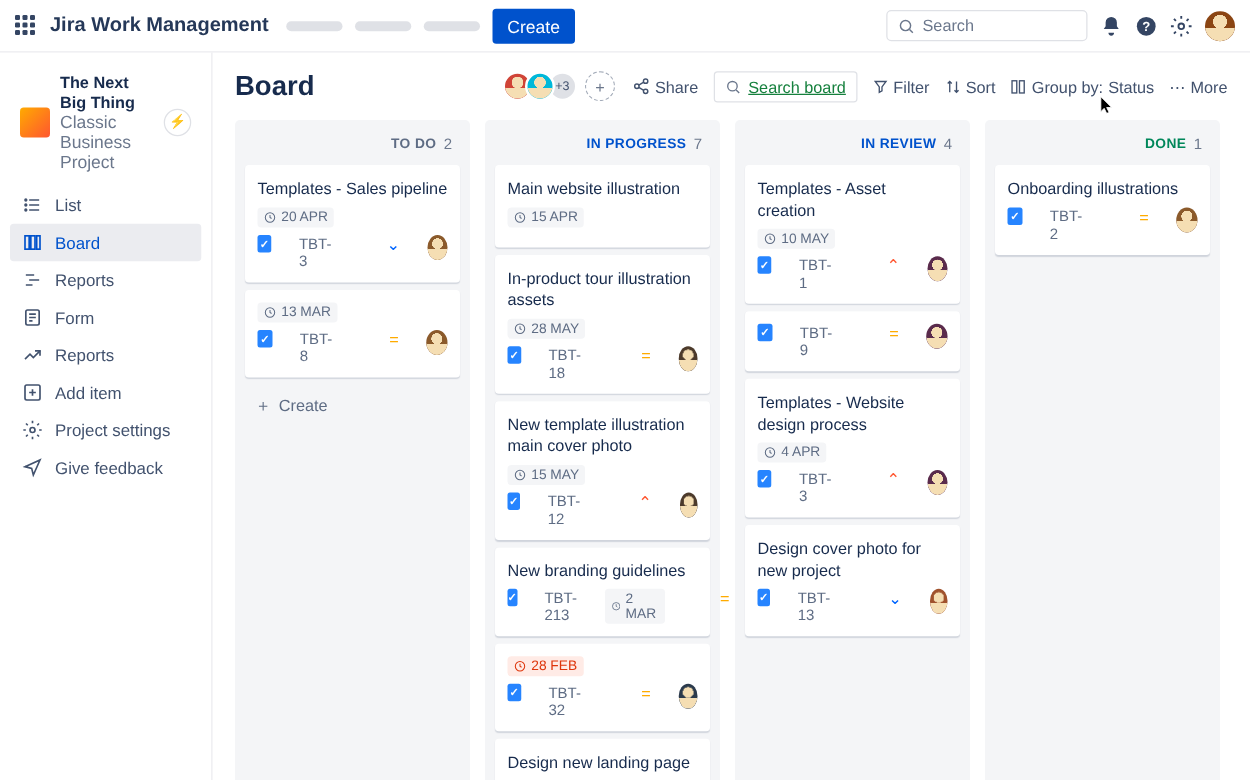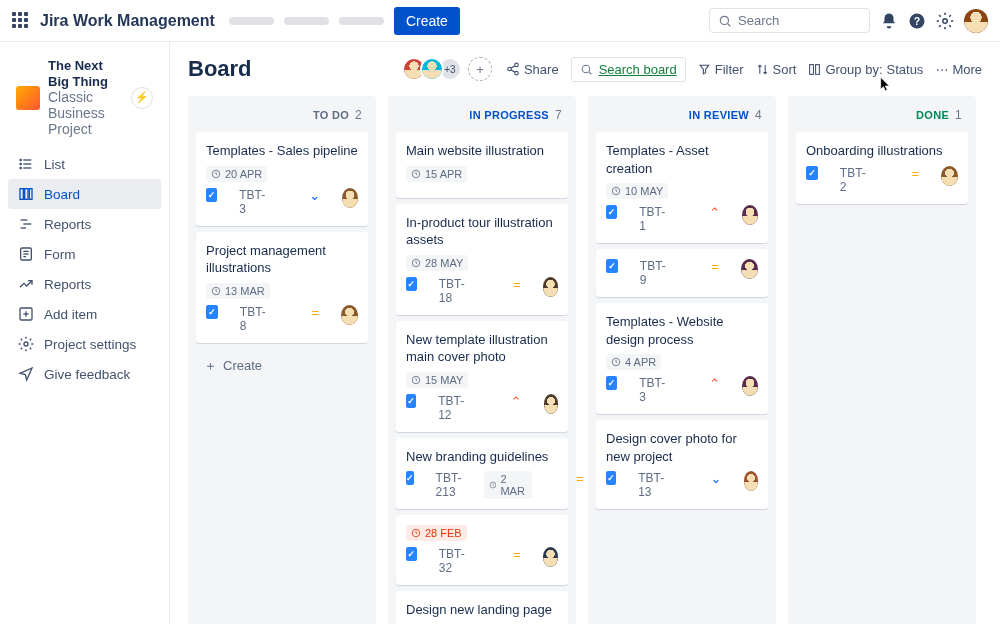--- a/index.html
+++ b/index.html
@@ -251,21 +251,20 @@
               </svg>20 APR</div>
       <div class="card-foot">
               <div class="task-ic"></div>
               <span class="key">TBT-3</span>
               <span class="fill"></span>
               <span class="prio prio-lowest">⌄</span>
               <span class="avatar sm" style="background:#8B5A2B"></span>
             </div>
     </div>
           <div class="card">
-      <div class="card-title">Project management illustrations</div>
       <div class="date-badge"><svg width="10" height="10" viewBox="0 0 24 24" fill="none" stroke="currentColor" stroke-width="2">
                 <circle cx="12" cy="12" r="9"></circle>
                 <polyline points="12,7 12,12 15,14"></polyline>
               </svg>13 MAR</div>
       <div class="card-foot">
               <div class="task-ic"></div>
               <span class="key">TBT-8</span>
               <span class="fill"></span>
               <span class="prio prio-med">=</span>
               <span class="avatar sm" style="background:#8B5A2B"></span>

